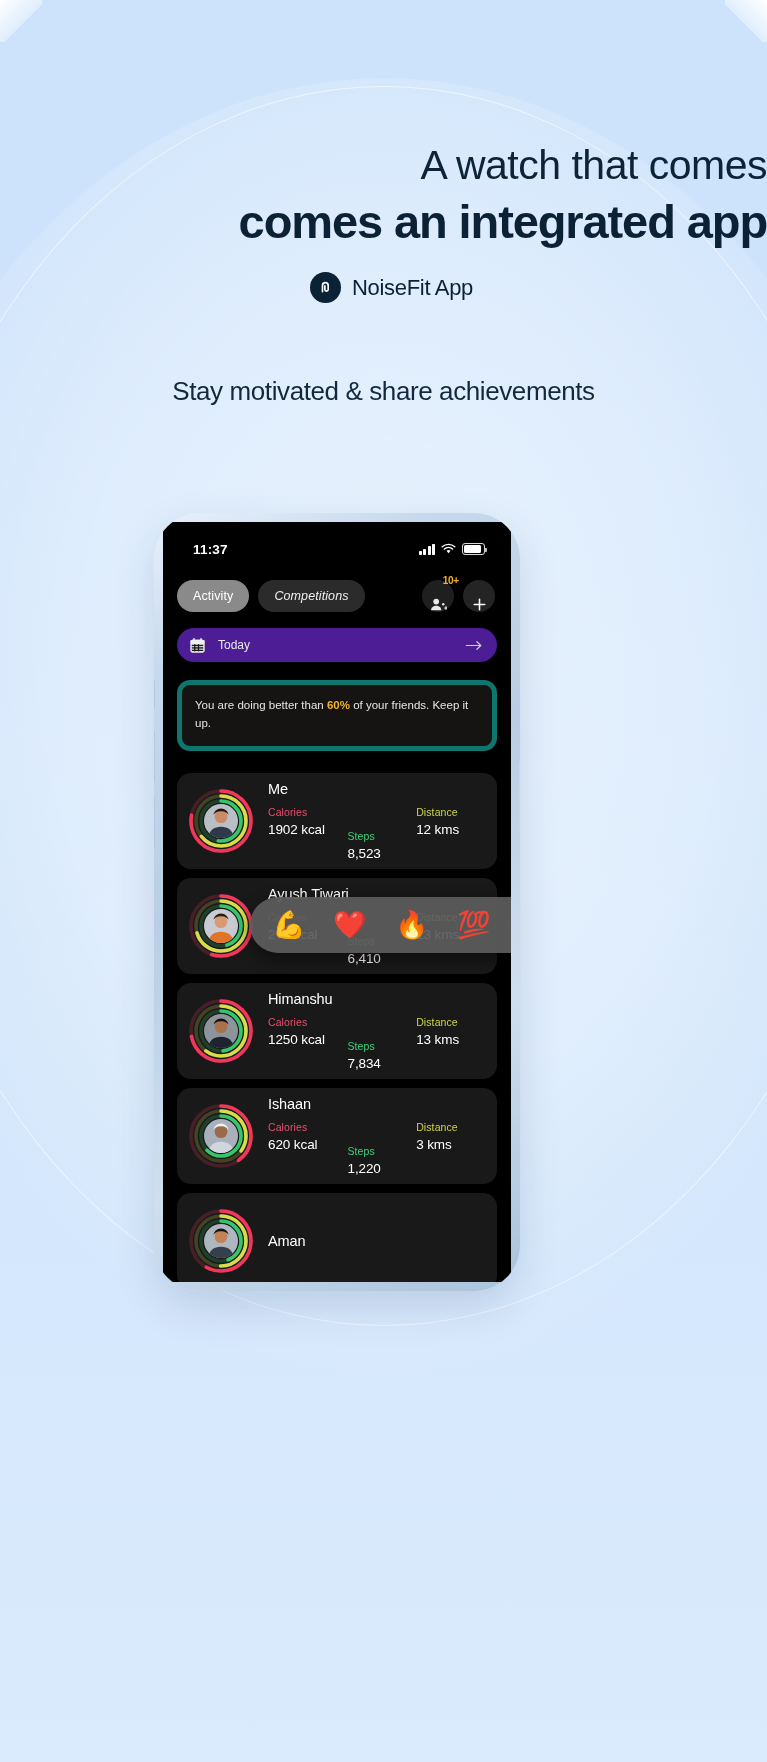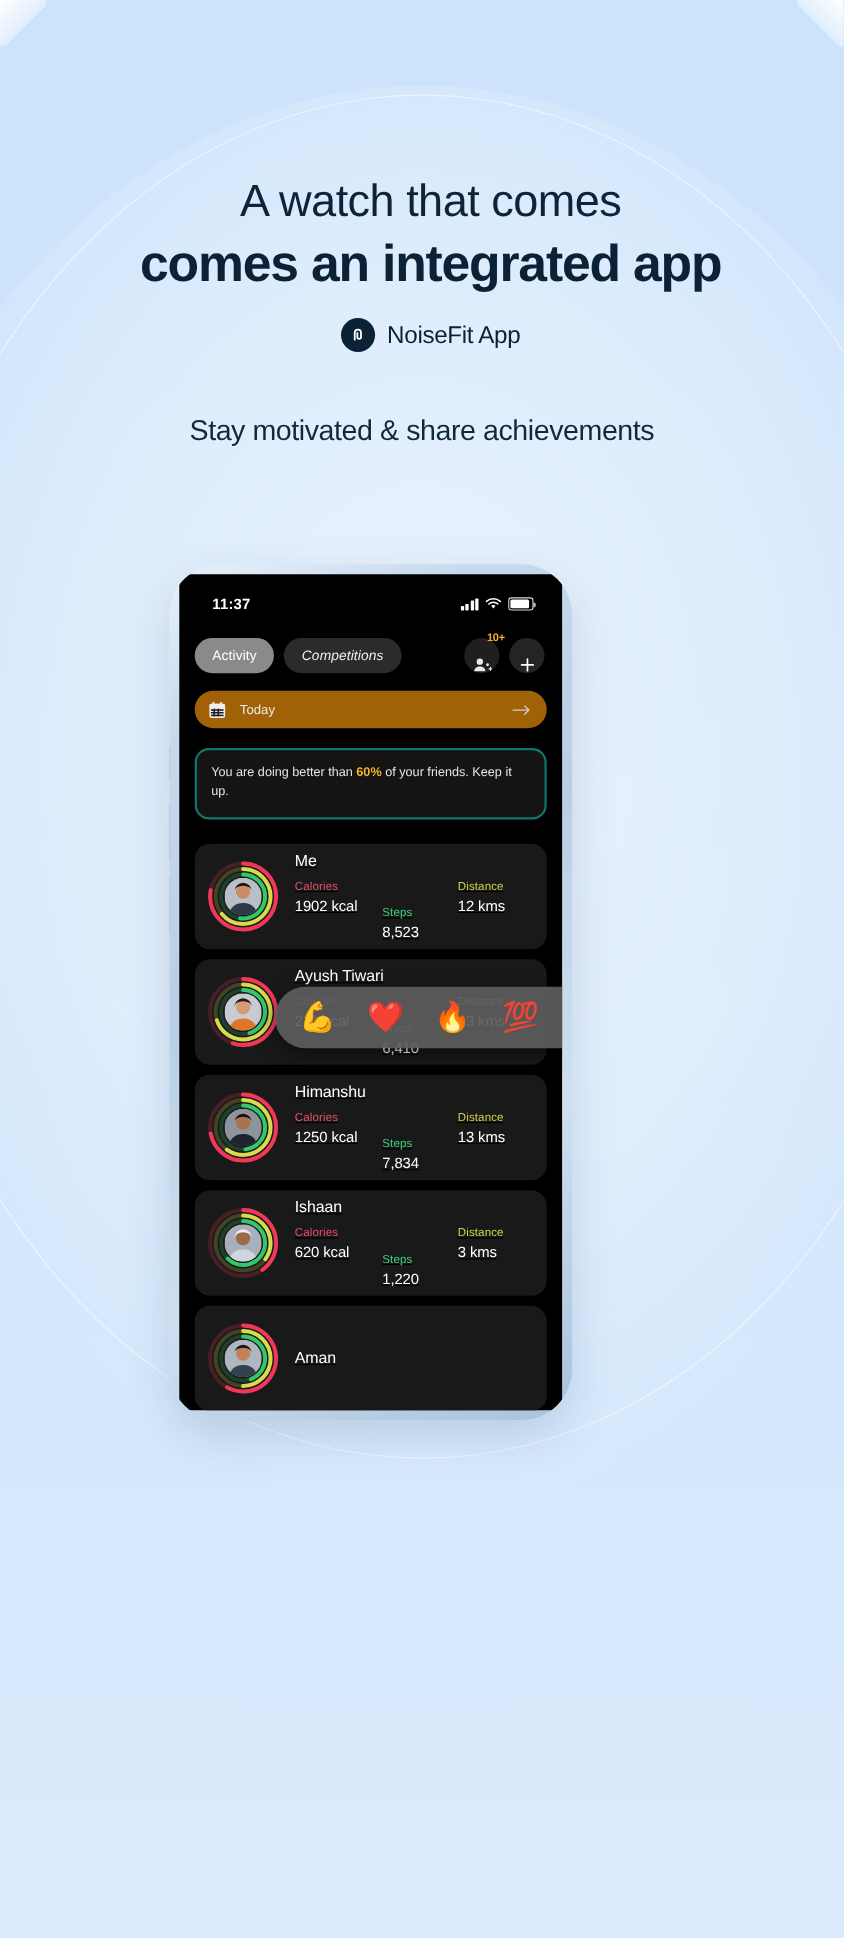--- a/index.html
+++ b/index.html
@@ -32,21 +32,21 @@
     transform: translateX(-50%);
     border-radius: 50%;
     border: 1px solid rgba(255,255,255,0.58);
   }
   #bg-corner-l { position:absolute; left:0; top:0; width:42px; height:42px;
     background: linear-gradient(135deg,#ffffff 0%, #dfeefd 55%, rgba(255,255,255,0) 56%); }
   #bg-corner-r { position:absolute; right:0; top:0; width:42px; height:42px;
     background: linear-gradient(225deg,#ffffff 0%, #dfeefd 55%, rgba(255,255,255,0) 56%); }
 
   
-  #headline { position:absolute; left:0; right:0; top:160px; text-align:center;padding-left:16px; }
+  #headline { position:absolute; left:0; right:0; top:143px; text-align:right;padding-left:16px; }
   .h-line1 {
     font-size: 41px; line-height:1.12; font-weight:300;
     letter-spacing:-0.5px; color:#0d2438;
   }
   .h-line2 {
     font-size: 47px; line-height:1.14; font-weight:700;
     letter-spacing:-1.1px; color:#0b2135; margin-top:6px;
   }
   #brand-row {
     margin-top:24px; display:flex; align-items:center; justify-content:center; gap:11px;
@@ -123,48 +123,48 @@
     display:flex; align-items:flex-end; justify-content:center; position:relative; flex:none;
   }
   #friends-badge {
     position:absolute; top:-5px; right:-5px;
     font-size:10px; font-weight:700; color:#f5b324; letter-spacing:-0.2px;
   }
   #add-btn { background:#242424; }
 
   
   #datebar {
-    margin: 4px 14px 0 14px; height:34px; border-radius:17px; background:#a16207;
+    margin: 4px 14px 0 14px; height:34px; border-radius:17px; background:#4c1d95;
     display:flex; align-items:center; padding: 0 14px 0 12px;
   }
   #cal-icon { width:17px; height:17px; flex:none; }
   #date-label { margin-left:12px; font-size:12px; color:#e9e9e9; }
   #date-spacer { flex:1; }
 
   
   #banner {
-    margin: 18px 14px 0 14px; border:2px solid #0f766e; border-radius:13px;
+    margin: 18px 14px 0 14px; border:5px solid #0f766e; border-radius:13px;
     background:#161412; padding: 12px 13px 13px 13px;
   }
   #banner-text { font-size:11.5px; line-height:1.55; color:#e4e4e4; }
   #banner-text b { color:#f0b429; font-weight:700; }
 
   
   #list { margin-top:22px; padding: 0 14px; display:flex; flex-direction:column; gap:9px; }
   .row {
     background:#191919; border-radius:14px; height:96px;
     display:flex; align-items:center; padding: 0 14px 0 11px; position:relative;
   }
   .ring-wrap { width:66px; height:66px; position:relative; flex:none; }
   .ring-wrap svg { position:absolute; inset:0; }
   .ava {
     position:absolute; left:16px; top:16px; width:34px; height:34px;
     border-radius:50%; overflow:hidden;
   }
-  .info { margin-left:14px; flex:1; min-width:0;text-decoration:underline; }
+  .info { margin-left:14px; flex:1; min-width:0; }
   .name { font-size:14.5px; color:#fff; font-weight:400; letter-spacing:-0.1px; }
   .stats { display:flex; margin-top:9px; }
   .stat { min-width:0; }
   .stat:nth-child(1){ width:88px; }
   .stat:nth-child(2){ width:76px; }
   .stat:nth-child(3){ width:74px; }
   .stat-label { font-size:10.5px; letter-spacing:0.1px; }
   .stat-value { font-size:13.5px; color:#fff; margin-top:4px; letter-spacing:-0.1px; }
   .lbl-cal { color:#e74f6d; }
   .lbl-step { color:#3fd07a;margin-top:24px; }

